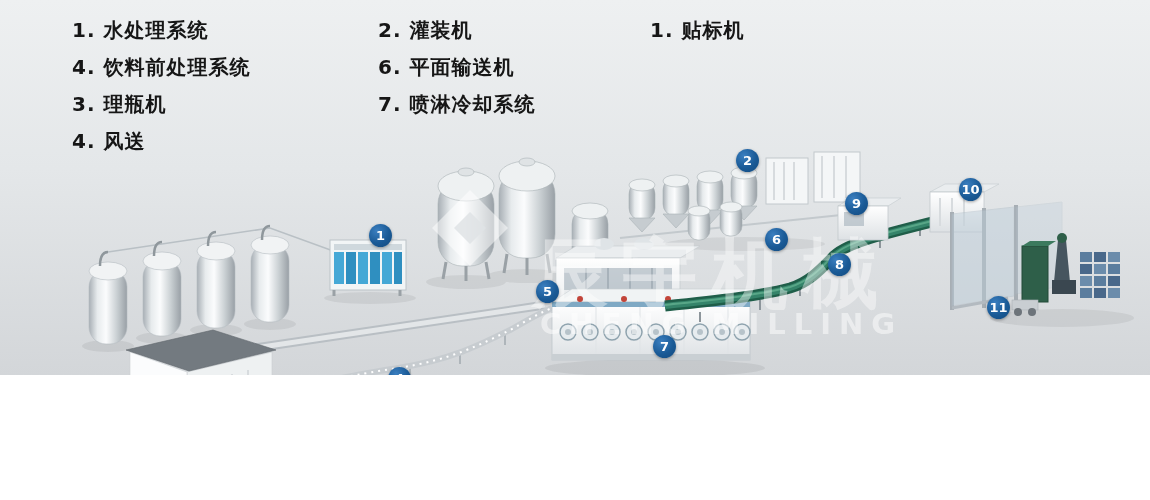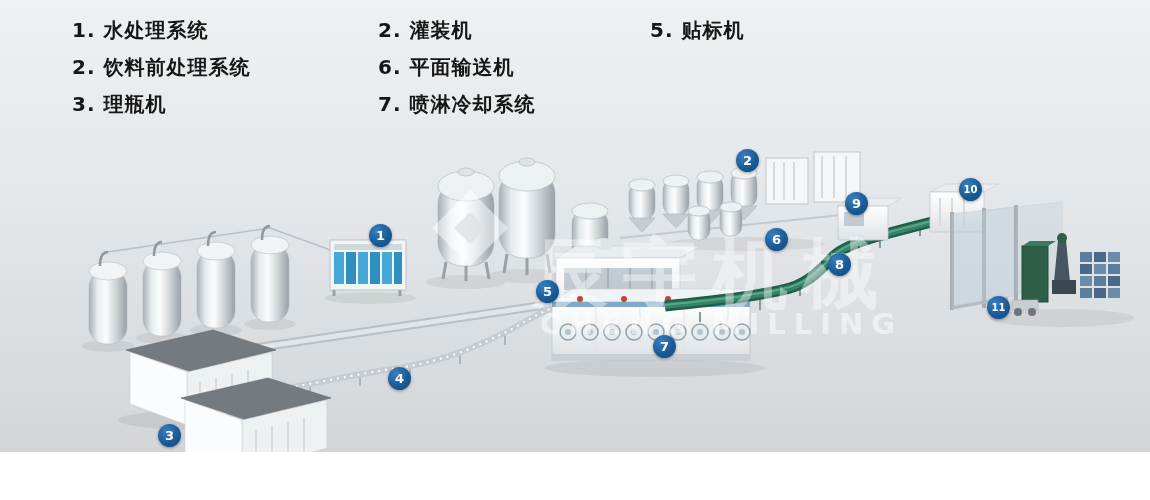--- a/index.html
+++ b/index.html
@@ -1,18 +1,18 @@
 <!DOCTYPE html>
 <html><head>
 <meta charset="utf-8">
 <style>
   html,body{margin:0;padding:0;}
   body{font-family:"DejaVu Sans",sans-serif;}
   .stage{
-    position:relative;width:1150px;height:452px;overflow:hidden;
+    position:relative;width:1150px;height:375px;overflow:hidden;
     background:linear-gradient(180deg,#eef0f1 0%,#e4e7e9 45%,#d3d6d9 100%);
   }
   
   .legend{position:absolute;top:12px;left:0;width:100%;height:150px;}
   .legend-col{position:absolute;top:0;}
   .legend-col.c1{left:72px;}
   .legend-col.c2{left:378px;}
   .legend-col.c3{left:650px;}
   .legend-item{
     font-size:20px;font-weight:700;color:#161616;line-height:37px;
@@ -20,42 +20,43 @@
   }
   
   .badge{
     position:absolute;width:23px;height:23px;border-radius:50%;
     background:radial-gradient(circle at 35% 30%, #3b7fc0 0%, #1a5a96 55%, #134a7e 100%);
     color:#fff;font-size:13px;font-weight:700;
     display:flex;align-items:center;justify-content:center;
     box-shadow:0 1px 3px rgba(0,0,0,.35);
     z-index:30;
   }
-  .badge.two{font-size:10px;}
+  .badge.two{font-size:13px;}
   
   .scene{position:absolute;left:0;top:0;z-index:10;}
 </style>
 </head>
 <body>
 
 <div class="stage">
 
   <div class="legend">
     <div class="legend-col c1">
       <div class="legend-item">1. 水处理系统</div>
-      <div class="legend-item">2. 饮料前处理系统</div>
+      <div class="legend-item">4. 饮料前处理系统</div>
       <div class="legend-item">3. 理瓶机</div>
+      <div class="legend-item">4. 风送</div>
     </div>
     <div class="legend-col c2">
       <div class="legend-item">2. 灌装机</div>
       <div class="legend-item">6. 平面输送机</div>
       <div class="legend-item">7. 喷淋冷却系统</div>
     </div>
     <div class="legend-col c3">
-      <div class="legend-item">5. 贴标机</div>
+      <div class="legend-item">1. 贴标机</div>
     </div>
   </div>
 
   <svg class="scene" width="1150" height="500" viewBox="0 0 1150 500">
     <defs>
       <linearGradient id="cyl" x1="0" y1="0" x2="1" y2="0">
         <stop offset="0" stop-color="#a8afb5"></stop>
         <stop offset="0.22" stop-color="#e7ebed"></stop>
         <stop offset="0.45" stop-color="#fbfcfd"></stop>
         <stop offset="0.72" stop-color="#ccd2d5"></stop>

